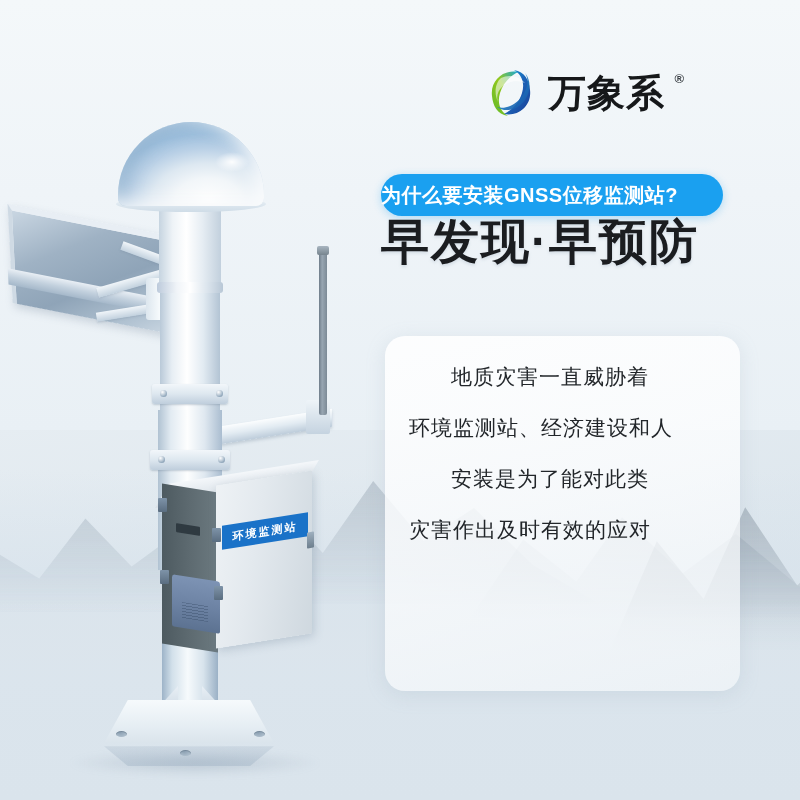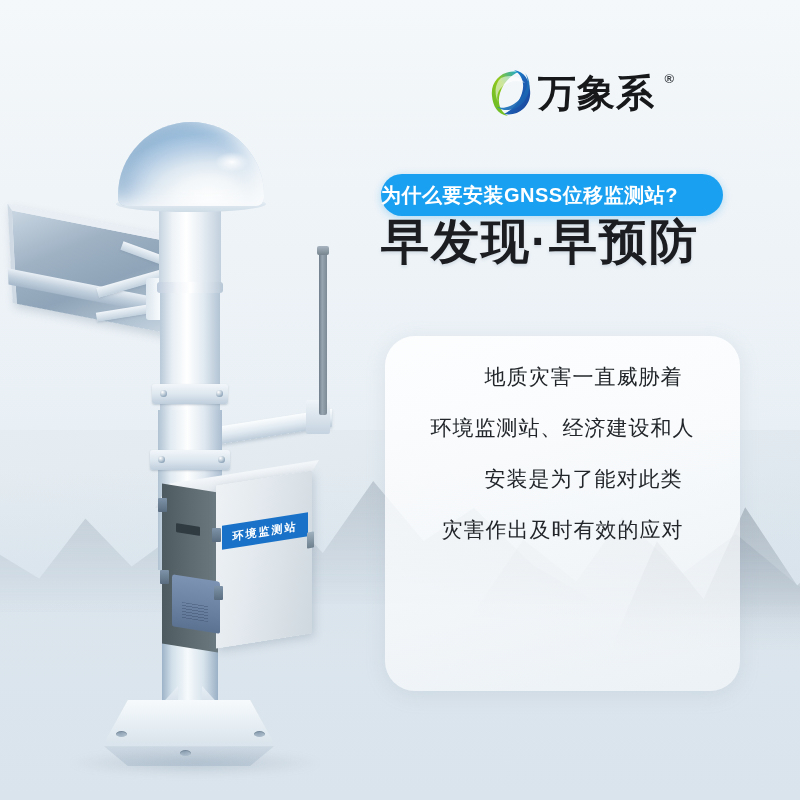--- a/index.html
+++ b/index.html
@@ -304,20 +304,21 @@
     background: radial-gradient(ellipse at center, rgba(120,140,160,.30), rgba(120,140,160,0) 72%);
     filter: blur(3px);
   }
 
   
   .brand {
     position: absolute;
     left: 484px; top: 66px;
     display: flex;
     align-items: center;
+    gap: 10px;
   }
   .brand-mark {
     width: 54px; height: 54px;
     position: relative;
   }
   .brand-name {
     font-size: 38px;
     font-weight: 800;
     color: #16181a;
     letter-spacing: 1px;
@@ -357,26 +358,25 @@
     color: #1b1d20;
     letter-spacing: 2px;
     line-height: 1.1;
     text-shadow: 0 2px 3px rgba(140,160,180,.25);
   }
 
   .copy-card {
     position: absolute;
     left: 385px; top: 336px;
     width: 355px; height: 355px;
-    border-radius: 30px;
+    border-radius: 20px;
     background: linear-gradient(165deg, rgba(255,255,255,.88) 0%, rgba(252,253,254,.80) 45%, rgba(246,249,251,.62) 100%);
     box-shadow: 0 4px 20px rgba(140,160,180,.18);
     padding: 30px 24px 24px 24px;
     box-sizing: border-box;
-    text-align: center;
   }
   .copy-line {
     font-size: 21px;
     color: #22262a;
     line-height: 1;
     margin-bottom: 30px;
     letter-spacing: 1px;
     font-weight: 500;
   }
   .copy-line.indent { text-indent: 42px; }

